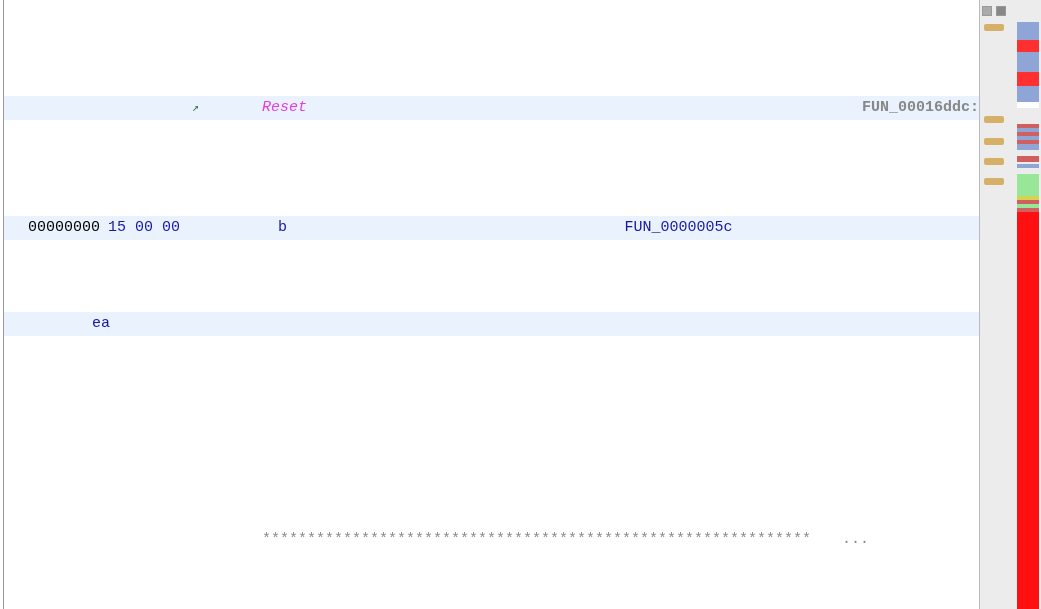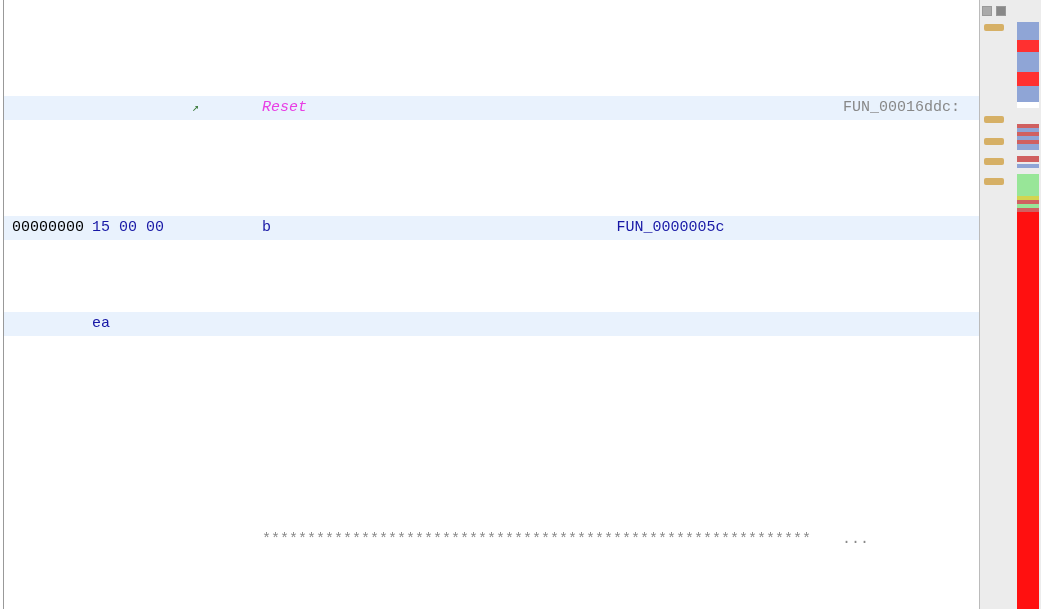--- a/index.html
+++ b/index.html
@@ -31,23 +31,23 @@
     padding-left: 8px;
   }
   .row.highlight { background: #e9f2fd; }
 
   .col-addr { width: 80px; }
   .col-bytes { width: 100px; }
   .col-indent1 { width: 70px; }
   .col-mnem { width: 100px; }
   .col-ops { flex: 1; text-align: center; }
   .col-xref { width: 140px; }
-  .col-right { width: 155px; text-align: center; }
+  .col-right { width: 155px; text-align: right; font-weight: bold; }
 
-  .addr { color: #000; }
+  .addr { color: #000; margin-left: 16px; }
   .bytes { color: #1818a6; }
   .mnemonic { color: #1818a6; }
   .magenta { color: #e83fe4; font-style: italic; }
   .blue2 { color: #1818a6; }
   .gray { color: #888; }
 
   .arrow {
     display: inline-block;
     width: 14px;
     font-size: 12px;

